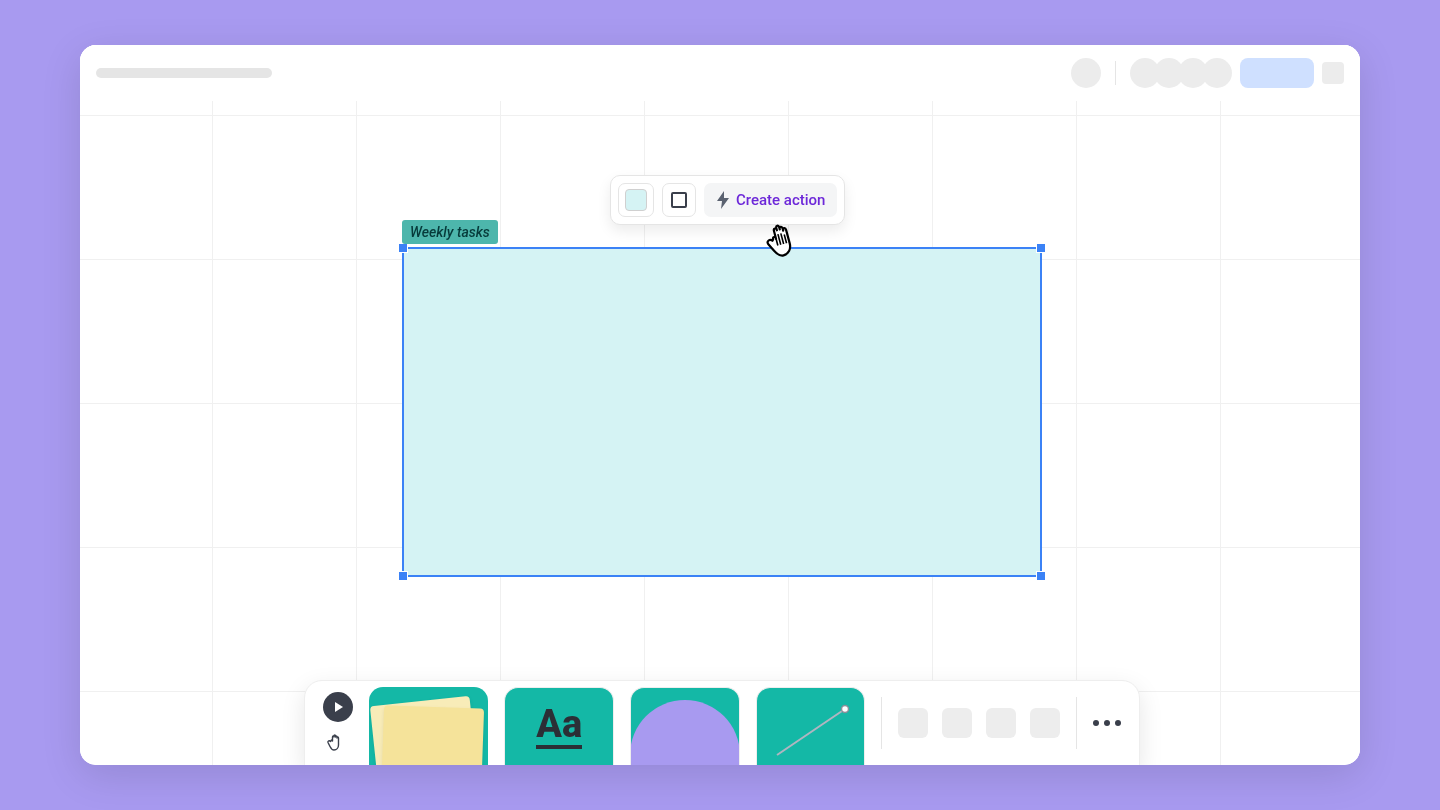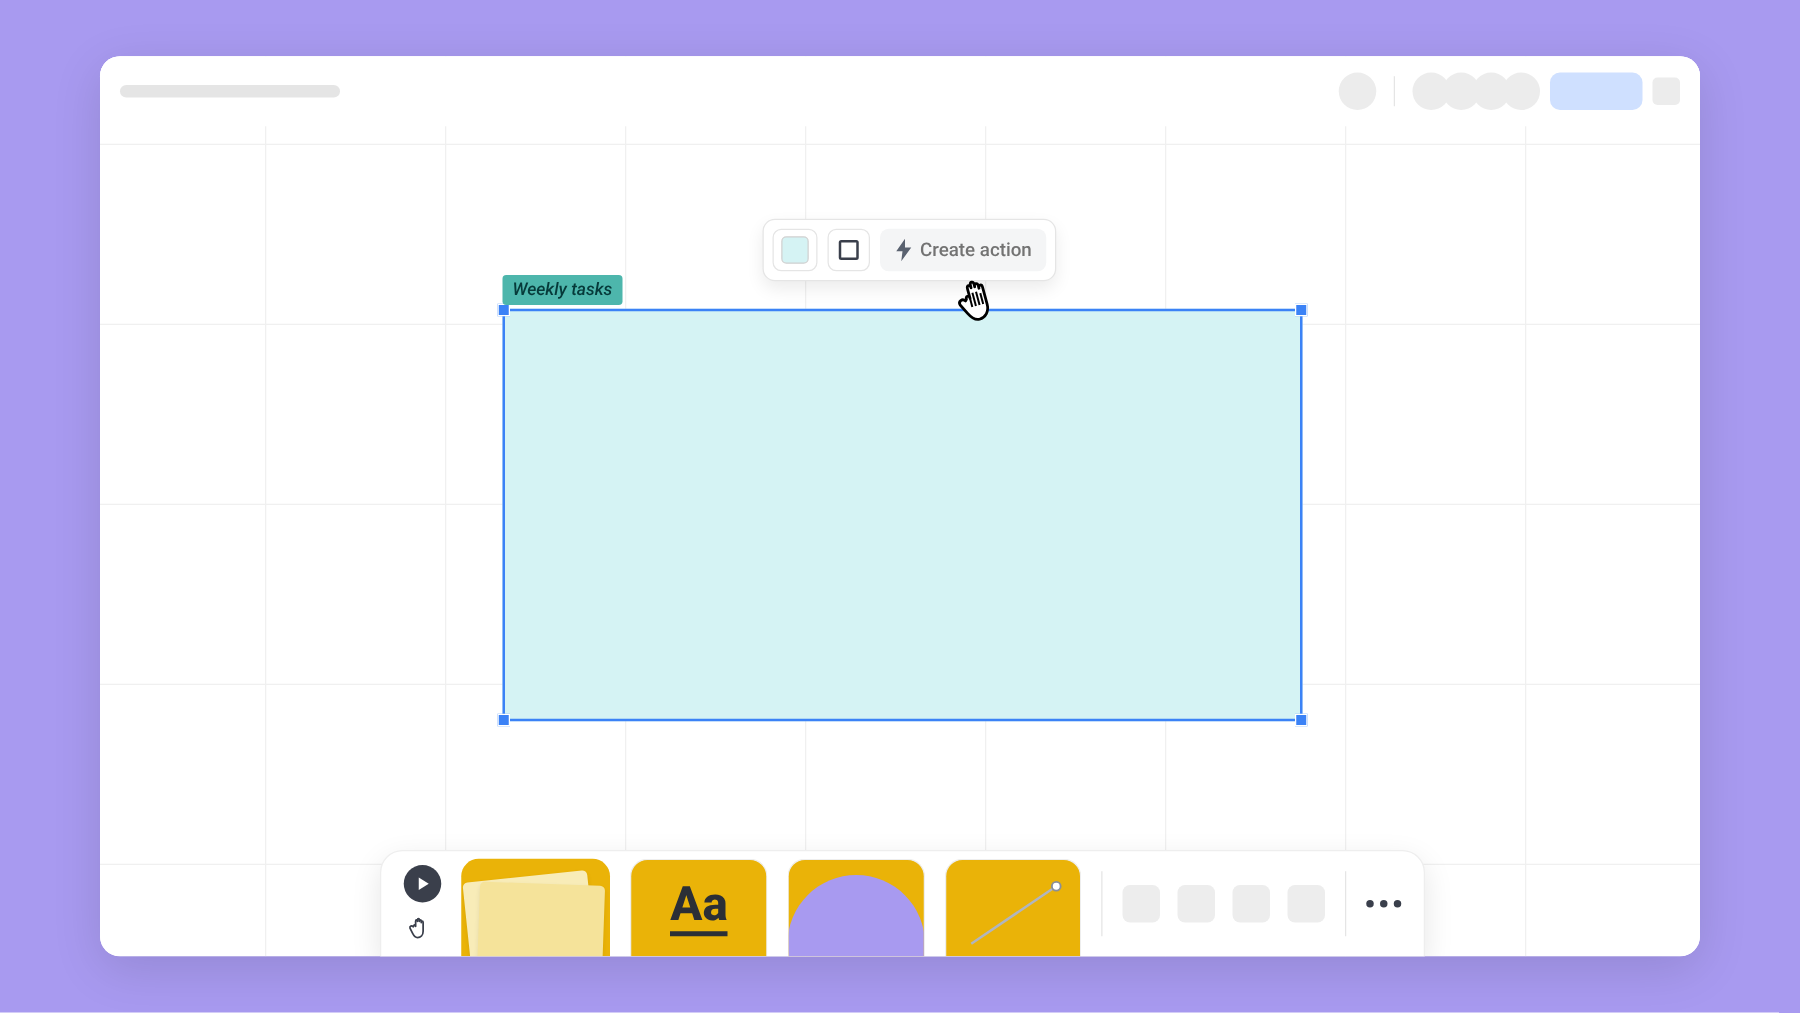--- a/index.html
+++ b/index.html
@@ -138,21 +138,21 @@
       border: 2.5px solid #3a3f4b;
       border-radius: 2px;
     }
     .ctx-action {
       height: 34px;
       display: flex;
       align-items: center;
       gap: 6px;
       padding: 0 12px;
       border-radius: 7px;
-      color: #737373;
+      color: #6d28d9;
       font-size: 15px;
       font-weight: 500;
       background: #f4f5f6;
     }
     .cursor-hand {
       position: absolute;
       left: 680px;
       top: 169px;
       z-index: 7;
       pointer-events: none;
@@ -193,21 +193,21 @@
       height: 78px;
       width: 110px;
       border-radius: 14px 14px 0 0;
       border: 1px solid #eee;
       border-bottom: none;
       display: flex;
       align-items: center;
       justify-content: center;
       overflow: hidden;
       position: relative;
-      background: #eab308;
+      background: #14b8a6;
     }
     .tool-tile.sticky { border: none; width: 120px; }
     .sticky-stack { position: relative; width: 100px; height: 70px; top: 8px; }
     .sticky-note {
       position: absolute;
       width: 100px; height: 64px;
       background: #f5e39a;
       border-radius: 4px;
       box-shadow: 0 2px 4px rgba(0,0,0,0.08);
     }

